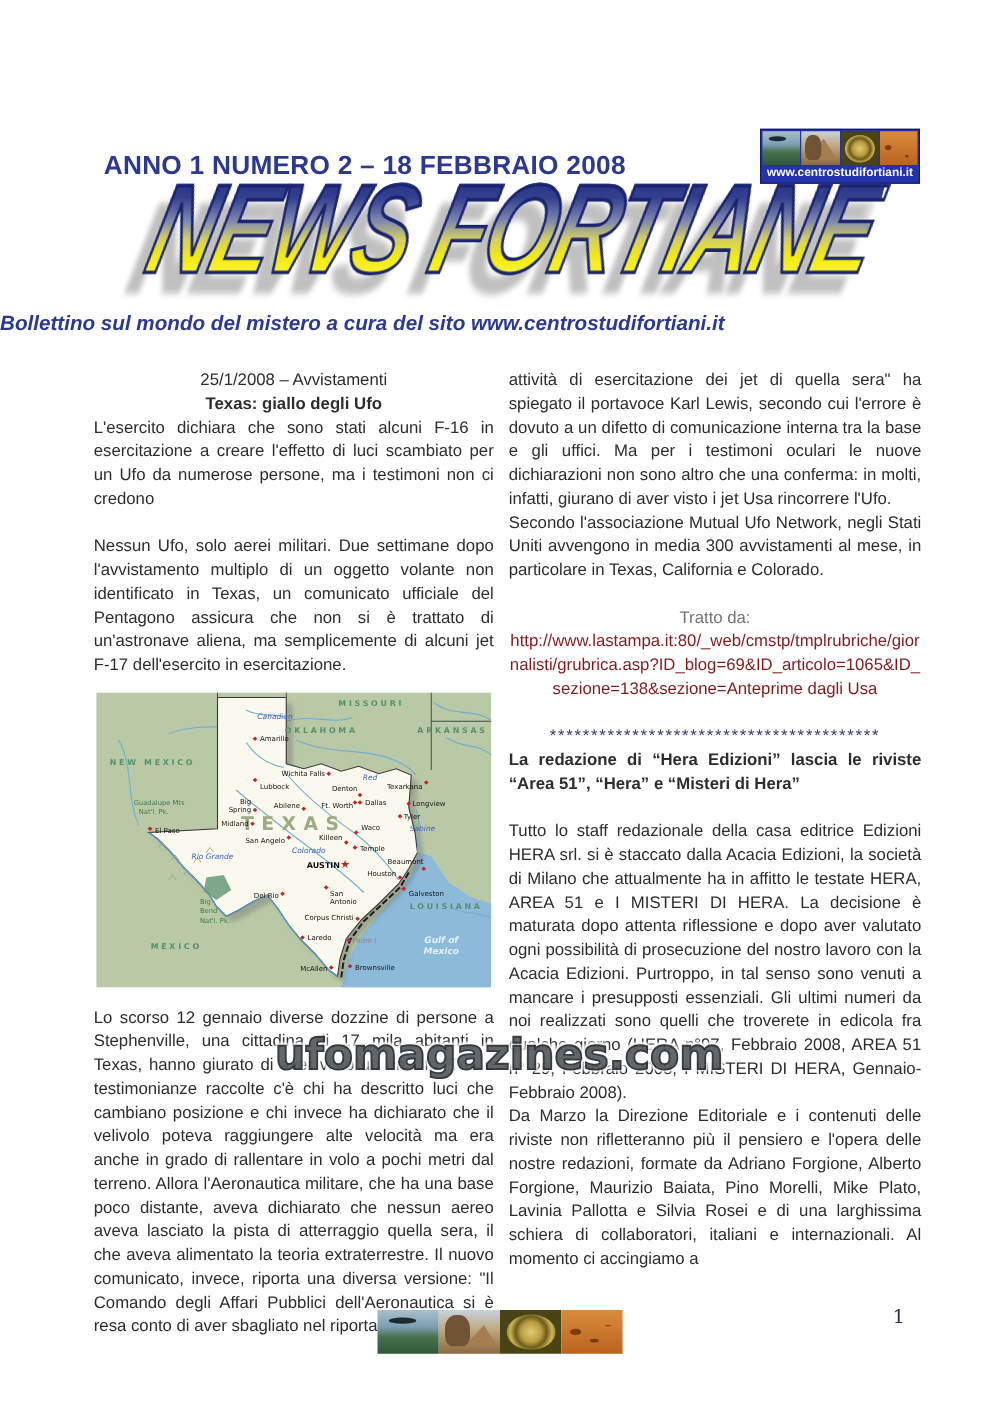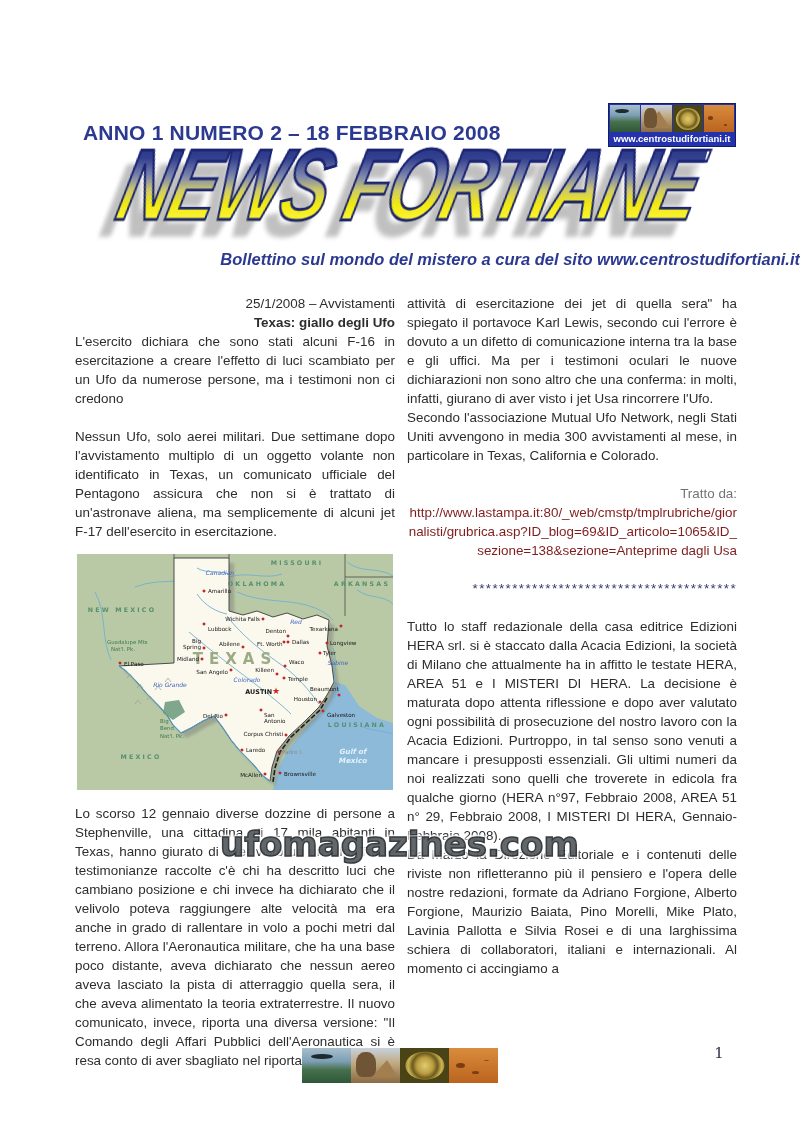--- a/index.html
+++ b/index.html
@@ -38,30 +38,30 @@
 
   
   .masthead{position:absolute;left:0;top:160px;width:800px;text-align:center;}
   .mast-title{display:inline-block;font-weight:bold;font-style:italic;font-size:72px;
               letter-spacing:-2px;line-height:1;white-space:nowrap;
               transform:skewX(-14deg) scaleY(1.40);transform-origin:50% 90%;
               background:linear-gradient(180deg,#1f2d86 0%,#33408f 24%,#7d86ad 42%,#cfcb69 56%,#f2ea0e 70%,#fbf43a 86%,#fdf87d 100%);
               -webkit-background-clip:text;background-clip:text;color:transparent;
               -webkit-text-stroke:2px #1a2470;
               filter:drop-shadow(-10px 11px 2px #c0c0c0);}
-  .subtitle{position:absolute;left:0;top:250px;width:800px;text-align:right;
+  .subtitle{position:absolute;left:0;top:250px;width:800px;text-align:left;
             font-size:16.5px;font-weight:bold;font-style:italic;color:#2b3990;}
 
   
   .columns{position:absolute;left:75px;top:294px;width:662px;display:flex;gap:12px;}
   .col{font-size:13.4px;line-height:19px;color:#2d2d2d;}
   .col.left{width:320px;}
   .col.right{width:330px;}
   .col p{margin:0;text-align:justify;}
-  .col p.nj{text-align:right;}
+  .col p.nj{text-align:center;}
   .gap{margin-top:19px !important;}
   .bold{font-weight:bold;}
   .navy{color:#737373;}
   .link{color:#7f1d1d;word-break:break-all;}
   .stars{letter-spacing:1.4px;color:#33386e;white-space:nowrap;overflow:hidden;}
 
   
   .map-wrap{width:316px;height:236px;margin:13px 0 14px 2px;}
   svg text{font-family:"DejaVu Sans",sans-serif;}
   .m-state{font-size:6.3px;font-weight:bold;letter-spacing:2.2px;fill:#55906c;}
@@ -230,20 +230,21 @@
 
       <p>Lo scorso 12 gennaio diverse dozzine di persone a Stephenville, una cittadina di 17 mila abitanti in Texas, hanno giurato di aver visto un un Ufo. Tra le testimonianze raccolte c'è chi ha descritto luci che cambiano posizione e chi invece ha dichiarato che il velivolo poteva raggiungere alte velocità ma era anche in grado di rallentare in volo a pochi metri dal terreno. Allora l'Aeronautica militare, che ha una base poco distante, aveva dichiarato che nessun aereo aveva lasciato la pista di atterraggio quella sera, il che aveva alimentato la teoria extraterrestre. Il nuovo comunicato, invece, riporta una diversa versione: "Il Comando degli Affari Pubblici dell'Aeronautica si è resa conto di aver sbagliato nel riportare le</p>
     </div>
 
     <div class="col right">
       <p>attività di esercitazione dei jet di quella sera" ha spiegato il portavoce Karl Lewis, secondo cui l'errore è dovuto a un difetto di comunicazione interna tra la base e gli uffici. Ma per i testimoni oculari le nuove dichiarazioni non sono altro che una conferma: in molti, infatti, giurano di aver visto i jet Usa rincorrere l'Ufo.</p>
       <p>Secondo l'associazione Mutual Ufo Network, negli Stati Uniti avvengono in media 300 avvistamenti al mese, in particolare in Texas, California e Colorado.</p>
       <p class="gap navy nj">Tratto da:</p>
       <p class="link nj">http://www.lastampa.it:80/_web/cmstp/tmplrubriche/giornalisti/grubrica.asp?ID_blog=69&amp;ID_articolo=1065&amp;ID_sezione=138&amp;sezione=Anteprime dagli Usa</p>
       <p class="gap stars nj">****************************************</p>
+      <p class="bold">La redazione di “Hera Edizioni” lascia le riviste “Area 51”, “Hera” e “Misteri di Hera”</p>
       <p class="gap">Tutto lo staff redazionale della casa editrice Edizioni HERA srl. si è staccato dalla Acacia Edizioni, la società di Milano che attualmente ha in affitto le testate HERA, AREA 51 e I MISTERI DI HERA. La decisione è maturata dopo attenta riflessione e dopo aver valutato ogni possibilità di prosecuzione del nostro lavoro con la Acacia Edizioni. Purtroppo, in tal senso sono venuti a mancare i presupposti essenziali. Gli ultimi numeri da noi realizzati sono quelli che troverete in edicola fra qualche giorno (HERA n°97, Febbraio 2008, AREA 51 n° 29, Febbraio 2008, I MISTERI DI HERA, Gennaio-Febbraio 2008).</p>
       <p>Da Marzo la Direzione Editoriale e i contenuti delle riviste non rifletteranno più il pensiero e l'opera delle nostre redazioni, formate da Adriano Forgione, Alberto Forgione, Maurizio Baiata, Pino Morelli, Mike Plato, Lavinia Pallotta e Silvia Rosei e di una larghissima schiera di collaboratori, italiani e internazionali. Al momento ci accingiamo a</p>
     </div>
   </div>
 
   <div class="watermark">ufomagazines.com</div>
 
   <div class="footer-strip">
     <div class="thumb ufo"></div>
     <div class="thumb sphinx"></div>

